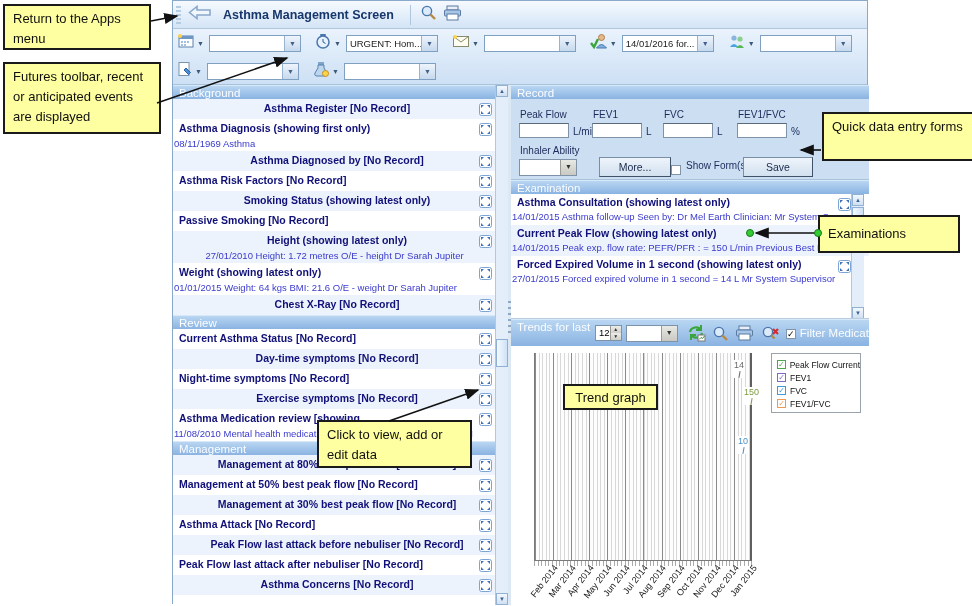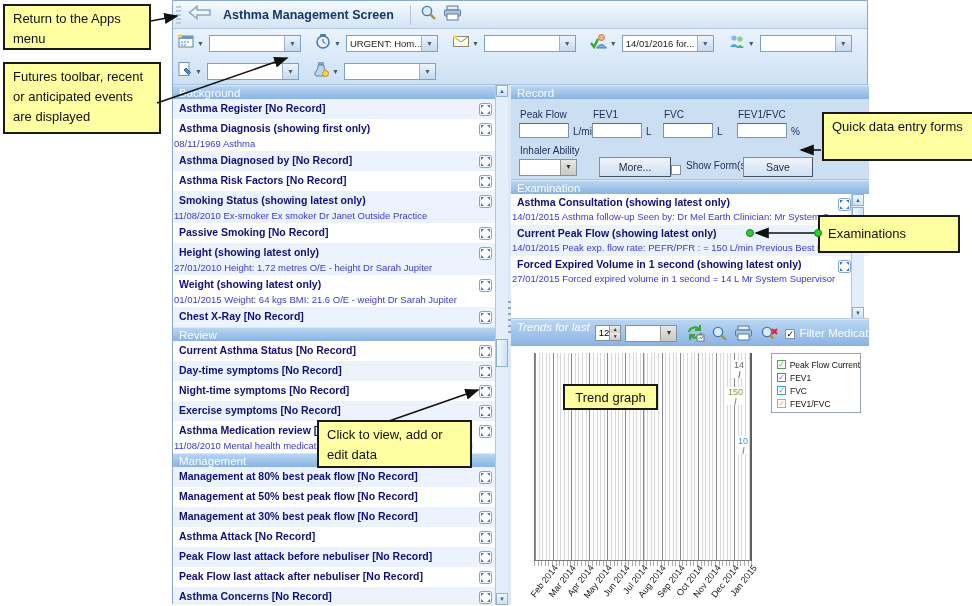--- a/index.html
+++ b/index.html
@@ -21,21 +21,21 @@
   .combo{display:flex;width:92px;height:17px;background:#fff;border:1px solid #7fa0c0;box-sizing:border-box;}
   .combo .cv{flex:1;font-size:9.5px;color:#222;line-height:15px;padding-left:3px;overflow:hidden;white-space:nowrap;}
   .combo .cbtn{width:15px;background:linear-gradient(#eef4fc,#c6d9ee);border-left:1px solid #9ab4d0;color:#44618a;font-size:7px;text-align:center;line-height:15px;}
 
   
   .shead{height:14px;background:linear-gradient(#b9d6f2,#8ab3e2);color:#fbfdff;font-size:11.5px;line-height:14px;padding-left:6px;border-top:1px solid #d7e8f8;box-sizing:border-box;}
 
   
   .lpanel{position:absolute;left:0;top:84px;width:322px;height:520px;overflow:hidden;background:#fff;}
   .li{position:relative;min-height:20px;}
-  .li.alt{background:#ecf3fc;}
+  .li.alt{background:#ecf3fc;text-align:center;}
   .lt{font-size:10.5px;font-weight:bold;color:#101078;line-height:19px;padding-left:6px;white-space:nowrap;overflow:hidden;}
   .ld{font-size:9.5px;color:#3a3acc;line-height:12px;padding-left:1px;white-space:nowrap;overflow:hidden;height:13px;}
   .ld .dright{position:absolute;right:22px;}
   .exp{position:absolute;right:3px;top:3px;width:13px;height:13px;cursor:pointer;}
 
   .lscroll{position:absolute;left:322px;top:84px;width:13px;height:520px;background:#e4eefa;border-left:1px solid #b0c8e0;box-sizing:border-box;}
   .sbtn{position:absolute;left:0;width:12px;height:12px;background:linear-gradient(#f2f8ff,#cfe0f2);border:1px solid #93b2d2;box-sizing:border-box;color:#3f6292;font-size:6px;text-align:center;line-height:10px;}
   .sbtn.up{top:0;} .sbtn.dn{bottom:0;}
   .sthumb{position:absolute;left:0;width:12px;background:linear-gradient(90deg,#f4f9ff,#cfe2f6);border:1px solid #8fb0d4;box-sizing:border-box;}
   .lscroll .sthumb{top:254px;height:28px;}
@@ -59,42 +59,42 @@
   .exam-h{position:absolute;left:0;top:95px;width:100%;box-sizing:border-box;}
   .exam-list{position:absolute;left:0;top:109px;width:100%;height:125px;overflow:hidden;border-bottom:1px solid #b8cce0;box-sizing:border-box;}
   .xi{position:relative;height:31px;}
   .xi.alt{background:#ecf3fc;}
   .xi .lt{line-height:17px;}
   .xi .exp{right:18px;}
   .escroll{position:absolute;right:5px;top:0;width:13px;height:125px;background:#e4eefa;border-left:1px solid #b0c8e0;box-sizing:border-box;}
   .escroll .sthumb{top:13px;height:40px;}
 
   .trends-h{position:absolute;left:0;top:234px;width:100%;height:27px;background:linear-gradient(#b9d6f2,#8ab3e2);border-top:1px solid #d7e8f8;display:flex;align-items:center;overflow:hidden;box-sizing:border-box;}
-  .trends-h .tlabel{font-size:11.5px;color:#fbfdff;margin:0 5px 12px 6px;white-space:nowrap;font-style:italic;}
+  .trends-h .tlabel{font-size:11.5px;color:#fbfdff;margin:0 5px 12px 6px;white-space:nowrap;}
   .spin{display:flex;width:28px;height:16px;background:#fff;border:1px solid #7f93a8;box-sizing:border-box;margin-right:4px;}
   .spin .spinv{flex:1;font-size:9.5px;line-height:14px;padding-left:3px;}
   .spin .sbcol{width:10px;display:flex;flex-direction:column;border-left:1px solid #9a9a94;}
   .spin .sbcol span{flex:1;font-size:5px;line-height:6px;text-align:center;background:linear-gradient(#ececea,#cfcec8);color:#333;}
   .trends-h .ddl{position:static;margin-right:8px;}
   .ticon{margin-right:6px;display:flex;align-items:center;cursor:pointer;}
   .filterlab{font-size:11.5px;color:#fbfdff;margin-left:4px;white-space:nowrap;}
 
   
   .graph{position:absolute;left:0;top:261px;width:358px;height:259px;background:#fff;overflow:visible;}
   .plot{position:absolute;left:23px;top:7px;width:218px;height:208px;box-sizing:border-box;border-left:1px solid #7a7a7a;border-right:2px solid #5f5f5f;border-bottom:1px solid #7a7a7a;
     background-image:
       repeating-linear-gradient(90deg,#8a8a8a 0 1px,transparent 1px 18.08px),
       repeating-linear-gradient(90deg,#d8d8d8 0 1px,transparent 1px 3.62px);
     background-color:#fdfdfd;}
   .ticks{position:absolute;left:23px;top:215px;width:218px;height:5px;background-image:repeating-linear-gradient(90deg,#aaa 0 1px,transparent 1px 3.62px);}
   .mlabel{position:absolute;top:217px;width:52px;text-align:right;font-size:9px;color:#1a1a1a;transform:rotate(-52deg);transform-origin:100% 0;white-space:nowrap;}
   .vchip{position:absolute;background:#fff;font-size:9px;line-height:10px;padding:0 1px;}
   .vtick{display:block;width:1px;height:7px;margin:1px auto 0;background:currentColor;transform:rotate(10deg);}
   .v14{left:222px;top:14px;color:#6a6a6a;}
-  .v150{left:216px;top:41px;color:#7f9a3f;}
+  .v150{left:232px;top:41px;color:#7f9a3f;}
   .v10{left:226px;top:90px;color:#4a90c8;}
   .legend{position:absolute;left:260px;top:7px;width:90px;height:60px;background:#fff;border:1px solid #9aa4ae;box-sizing:border-box;padding:4px 0 0 5px;}
   .lrow{display:flex;align-items:center;height:13px;}
   .lcb{display:inline-block;width:9px;height:9px;box-sizing:border-box;background:#fff;font-size:8px;line-height:7px;text-align:center;margin-right:4px;cursor:pointer;}
   .c0{border:1.5px solid #4ca64c;color:#4ca64c;}
   .c1{border:1.5px solid #7b68c8;color:#7b68c8;}
   .c2{border:1.5px solid #3f9bd8;color:#3f9bd8;}
   .c3{border:1.5px solid #ef9a52;color:#ef9a52;}
   .ltext{font-size:8.5px;color:#111;white-space:nowrap;}
 
@@ -269,21 +269,20 @@
               <path d="M2 2h3L2 5zM11 2v3L8 2zM2 11V8l3 3zM11 11H8l3-3z" fill="#3f6fb5"></path>
             </svg></span>
           <div class="lt">Asthma Risk Factors [No Record]</div>
         </div>
       <div class="li alt">
           <span class="exp"><svg width="13" height="13" viewBox="0 0 13 13">
               <rect x="0.5" y="0.5" width="12" height="12" rx="2" fill="#fff" stroke="#7ba3d4"></rect>
               <path d="M2 2h3L2 5zM11 2v3L8 2zM2 11V8l3 3zM11 11H8l3-3z" fill="#3f6fb5"></path>
             </svg></span>
           <div class="lt">Smoking Status (showing latest only)</div>
-          <div class="ld">11/08/2010 Ex-smoker Ex smoker Dr Janet Outside Practice</div>
         </div>
       <div class="li">
           <span class="exp"><svg width="13" height="13" viewBox="0 0 13 13">
               <rect x="0.5" y="0.5" width="12" height="12" rx="2" fill="#fff" stroke="#7ba3d4"></rect>
               <path d="M2 2h3L2 5zM11 2v3L8 2zM2 11V8l3 3zM11 11H8l3-3z" fill="#3f6fb5"></path>
             </svg></span>
           <div class="lt">Passive Smoking [No Record]</div>
         </div>
       <div class="li alt">
           <span class="exp"><svg width="13" height="13" viewBox="0 0 13 13">

